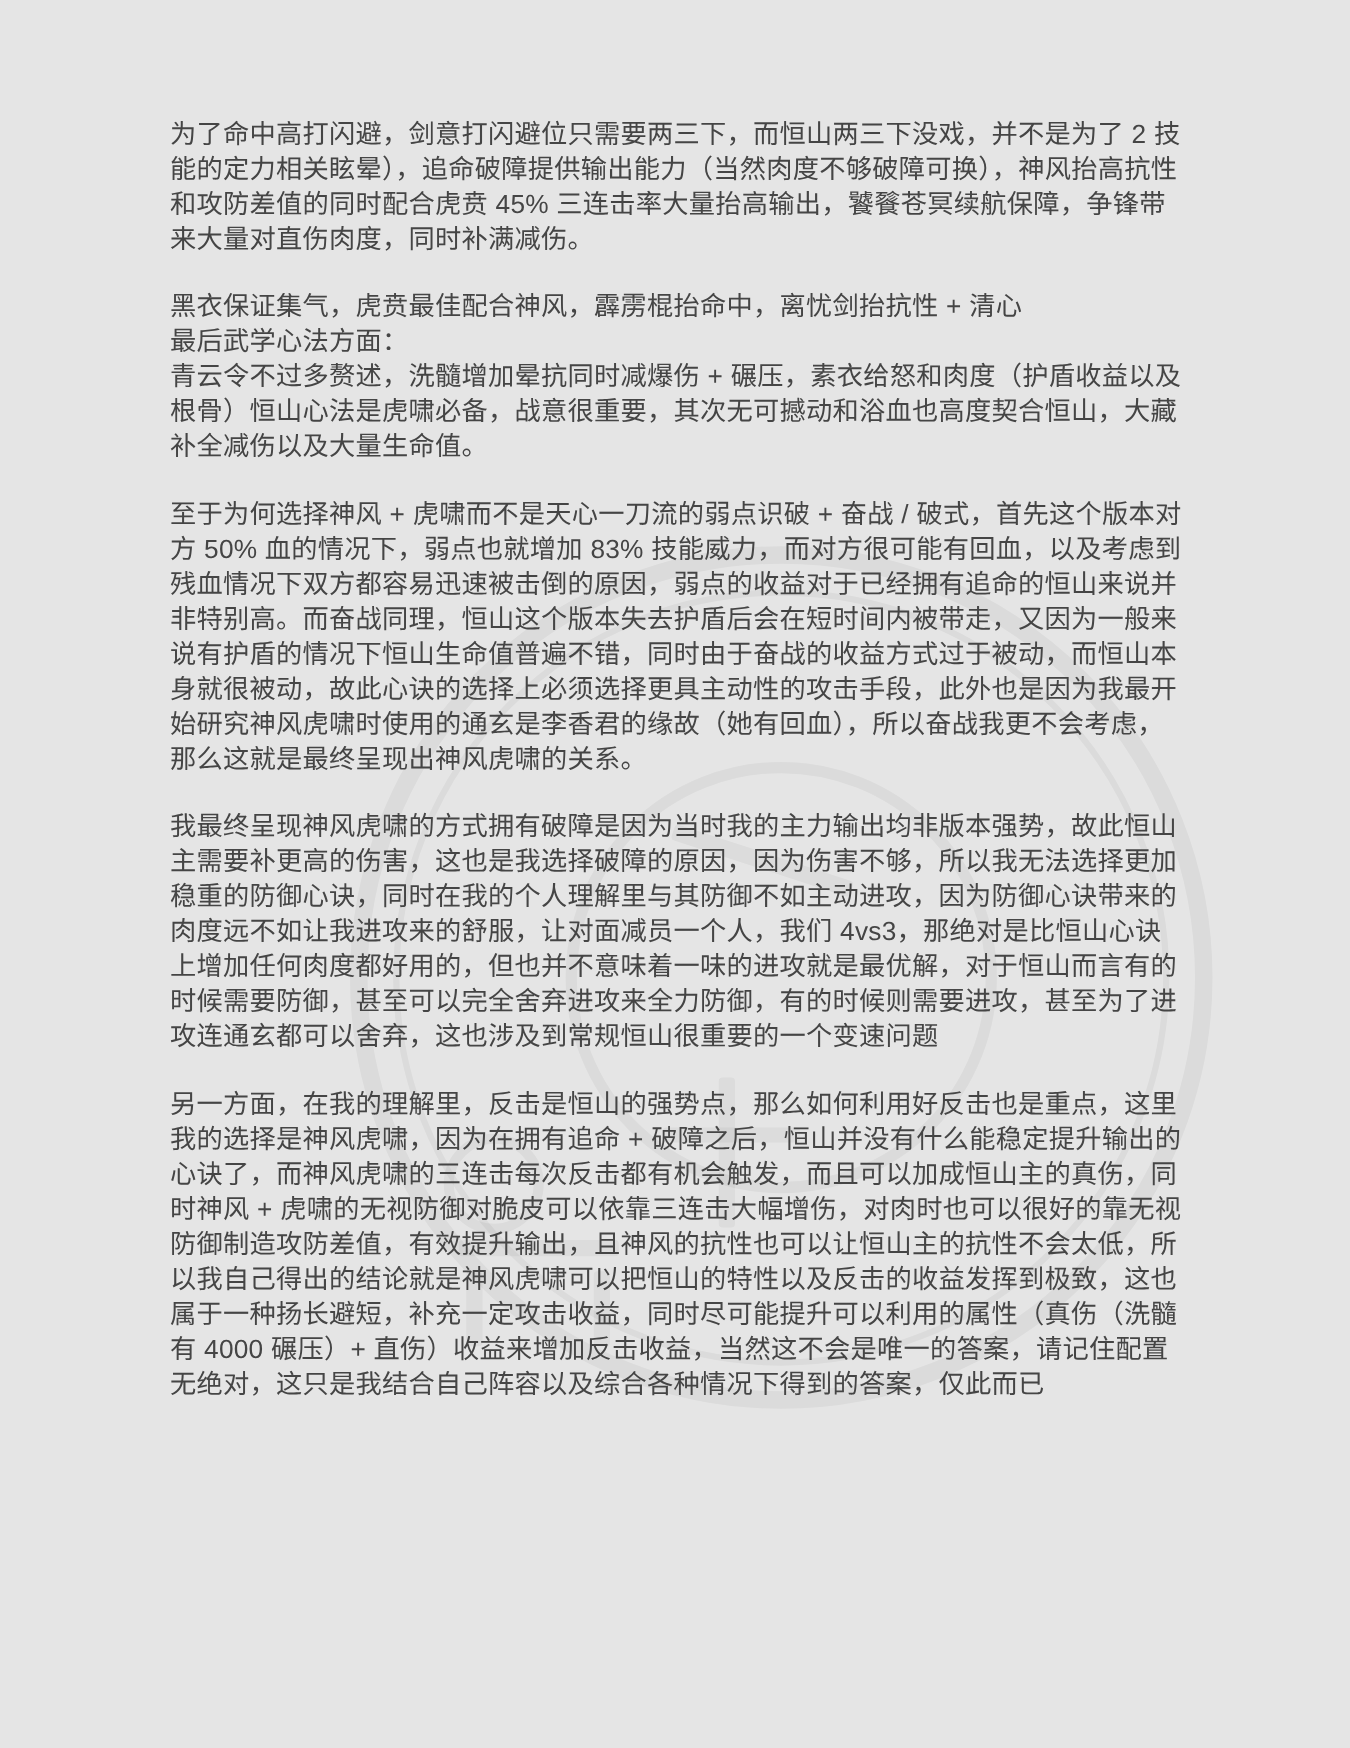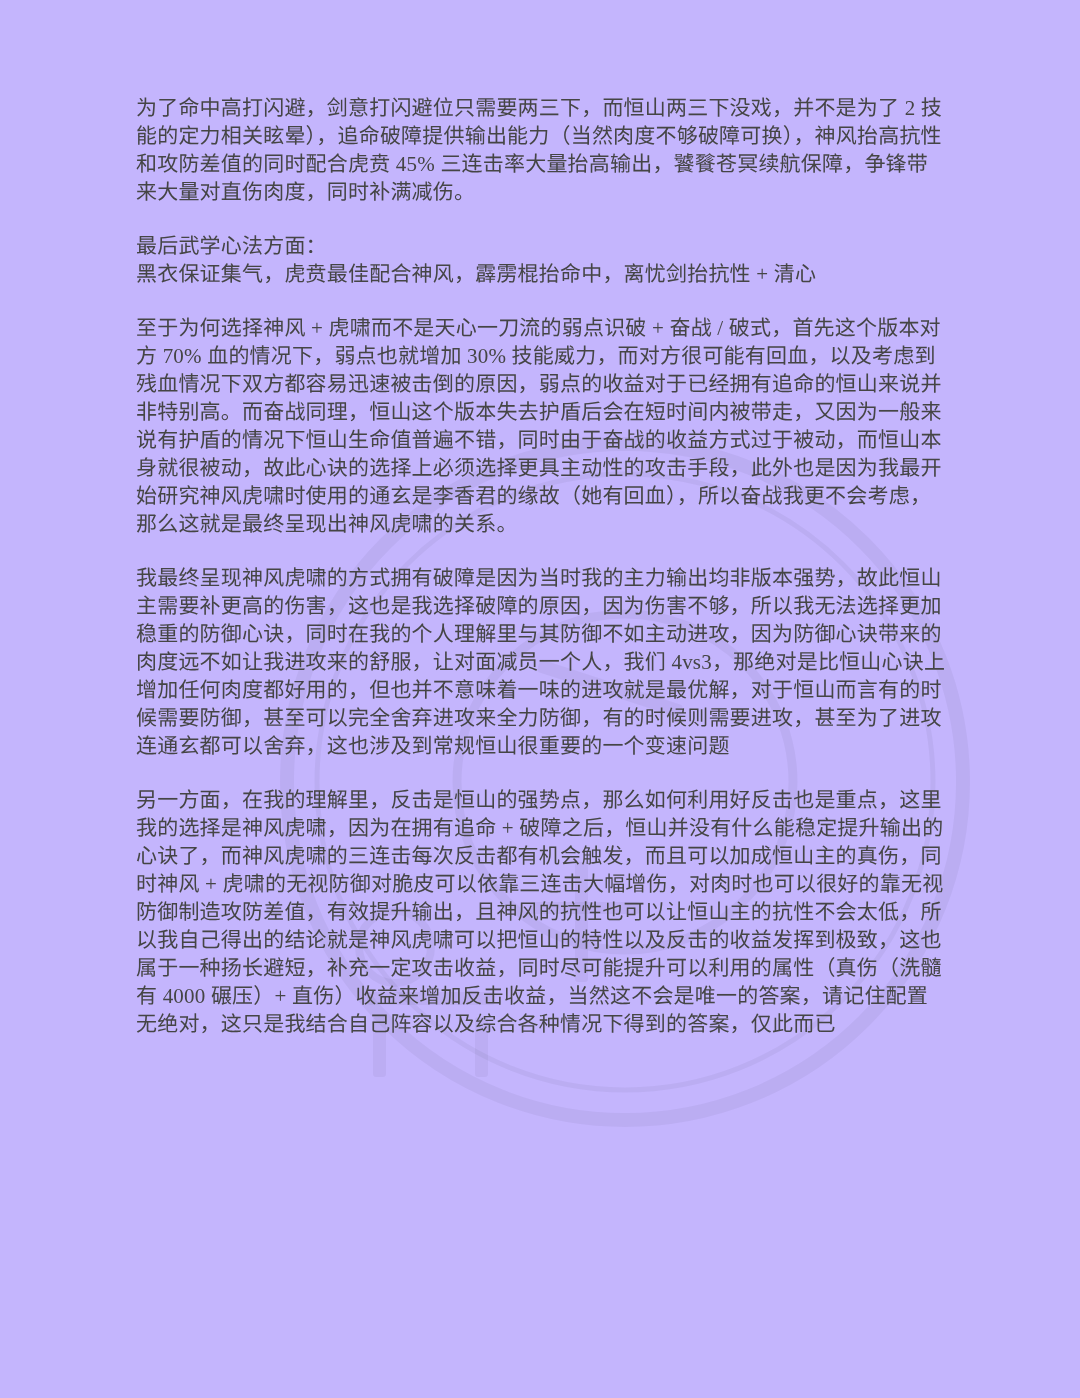--- a/index.html
+++ b/index.html
@@ -11,22 +11,21 @@
     width: 1080px;
     height: 1398px;
     background: #ffffff;
     position: relative;
     overflow: hidden;
     font-family: "Liberation Sans", "DejaVu Sans", sans-serif;
   }
   .page {
     position: absolute;
     inset: 0;
-    background: #c4b5fd;
-    font-family: Liberation Serif, serif;
+    background: #e5e5e5;
   }
   .watermark {
     position: absolute;
     left: 275px;
     top: 432px;
     width: 700px;
     height: 700px;
     pointer-events: none;
   }
   .article {
@@ -73,27 +72,28 @@
     </svg>
   </div>
 
   <main class="article">
 
     <p>
       <span class="line">为了命中高打闪避，剑意打闪避位只需要两三下，而恒山两三下没戏，并不是为了 2 技能的定力相关眩晕），追命破障提供输出能力（当然肉度不够破障可换），神风抬高抗性和攻防差值的同时配合虎贲 45% 三连击率大量抬高输出，饕餮苍冥续航保障，争锋带来大量对直伤肉度，同时补满减伤。</span>
     </p>
 
     <p>
+      <span class="line">黑衣保证集气，虎贲最佳配合神风，霹雳棍抬命中，离忧剑抬抗性 + 清心</span>
       <span class="line">最后武学心法方面：</span>
-      <span class="line">黑衣保证集气，虎贲最佳配合神风，霹雳棍抬命中，离忧剑抬抗性 + 清心</span>
+      <span class="line">青云令不过多赘述，洗髓增加晕抗同时减爆伤 + 碾压，素衣给怒和肉度（护盾收益以及根骨）恒山心法是虎啸必备，战意很重要，其次无可撼动和浴血也高度契合恒山，大藏补全减伤以及大量生命值。</span>
     </p>
 
 
     <p>
-      <span class="line">至于为何选择神风 + 虎啸而不是天心一刀流的弱点识破 + 奋战 / 破式，首先这个版本对方 70% 血的情况下，弱点也就增加 30% 技能威力，而对方很可能有回血，以及考虑到残血情况下双方都容易迅速被击倒的原因，弱点的收益对于已经拥有追命的恒山来说并非特别高。而奋战同理，恒山这个版本失去护盾后会在短时间内被带走，又因为一般来说有护盾的情况下恒山生命值普遍不错，同时由于奋战的收益方式过于被动，而恒山本身就很被动，故此心诀的选择上必须选择更具主动性的攻击手段，此外也是因为我最开始研究神风虎啸时使用的通玄是李香君的缘故（她有回血），所以奋战我更不会考虑，那么这就是最终呈现出神风虎啸的关系。</span>
+      <span class="line">至于为何选择神风 + 虎啸而不是天心一刀流的弱点识破 + 奋战 / 破式，首先这个版本对方 50% 血的情况下，弱点也就增加 83% 技能威力，而对方很可能有回血，以及考虑到残血情况下双方都容易迅速被击倒的原因，弱点的收益对于已经拥有追命的恒山来说并非特别高。而奋战同理，恒山这个版本失去护盾后会在短时间内被带走，又因为一般来说有护盾的情况下恒山生命值普遍不错，同时由于奋战的收益方式过于被动，而恒山本身就很被动，故此心诀的选择上必须选择更具主动性的攻击手段，此外也是因为我最开始研究神风虎啸时使用的通玄是李香君的缘故（她有回血），所以奋战我更不会考虑，那么这就是最终呈现出神风虎啸的关系。</span>
     </p>
 
     <p>
       <span class="line">我最终呈现神风虎啸的方式拥有破障是因为当时我的主力输出均非版本强势，故此恒山主需要补更高的伤害，这也是我选择破障的原因，因为伤害不够，所以我无法选择更加稳重的防御心诀，同时在我的个人理解里与其防御不如主动进攻，因为防御心诀带来的肉度远不如让我进攻来的舒服，让对面减员一个人，我们 4vs3，那绝对是比恒山心诀上增加任何肉度都好用的，但也并不意味着一味的进攻就是最优解，对于恒山而言有的时候需要防御，甚至可以完全舍弃进攻来全力防御，有的时候则需要进攻，甚至为了进攻连通玄都可以舍弃，这也涉及到常规恒山很重要的一个变速问题</span>
     </p>
 
     <p>
       <span class="line">另一方面，在我的理解里，反击是恒山的强势点，那么如何利用好反击也是重点，这里我的选择是神风虎啸，因为在拥有追命 + 破障之后，恒山并没有什么能稳定提升输出的心诀了，而神风虎啸的三连击每次反击都有机会触发，而且可以加成恒山主的真伤，同时神风 + 虎啸的无视防御对脆皮可以依靠三连击大幅增伤，对肉时也可以很好的靠无视防御制造攻防差值，有效提升输出，且神风的抗性也可以让恒山主的抗性不会太低，所以我自己得出的结论就是神风虎啸可以把恒山的特性以及反击的收益发挥到极致，这也属于一种扬长避短，补充一定攻击收益，同时尽可能提升可以利用的属性（真伤（洗髓有 4000 碾压）+ 直伤）收益来增加反击收益，当然这不会是唯一的答案，请记住配置无绝对，这只是我结合自己阵容以及综合各种情况下得到的答案，仅此而已</span>
     </p>
 

